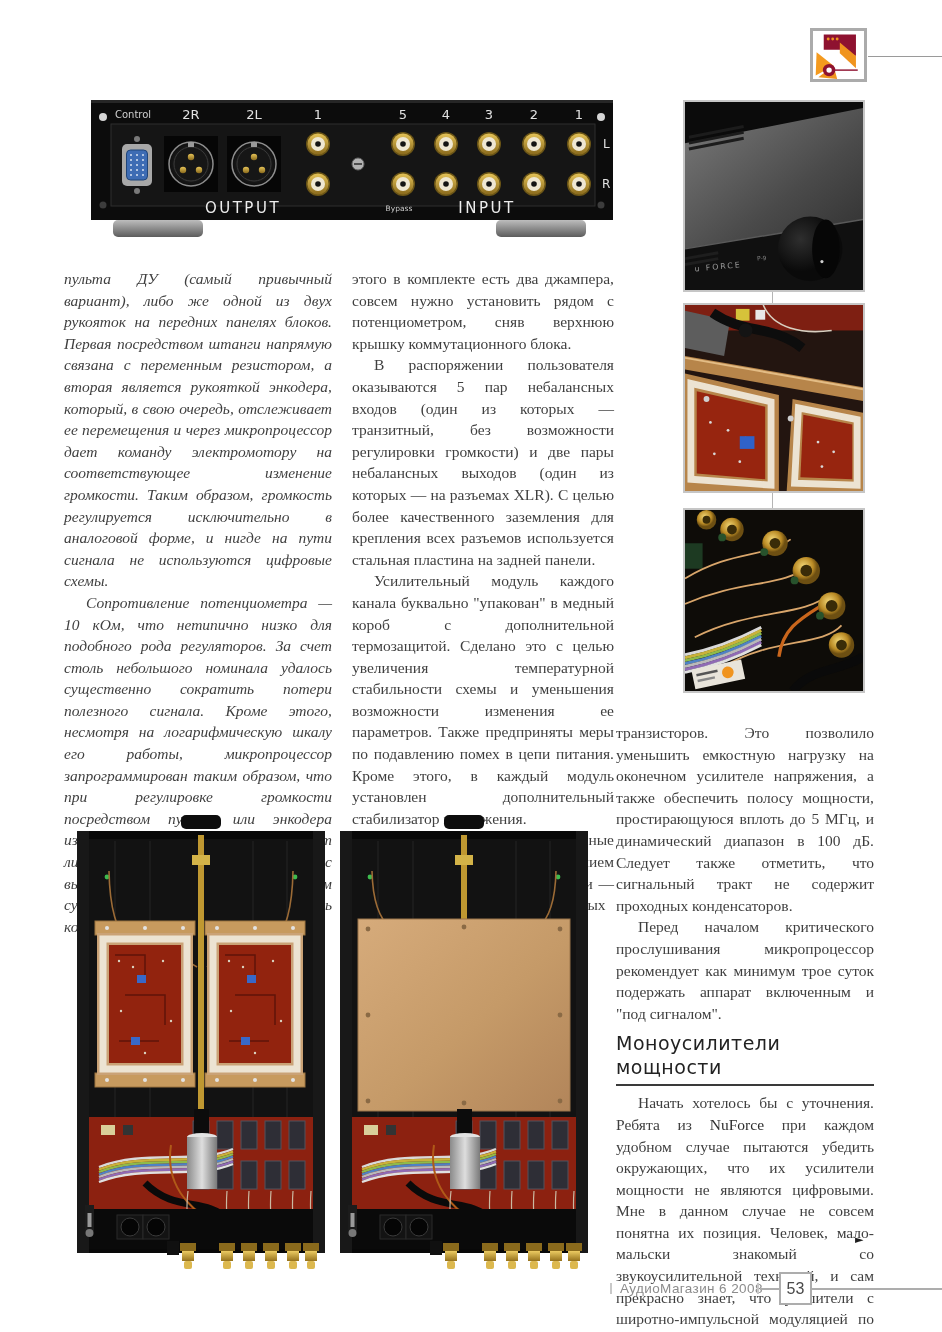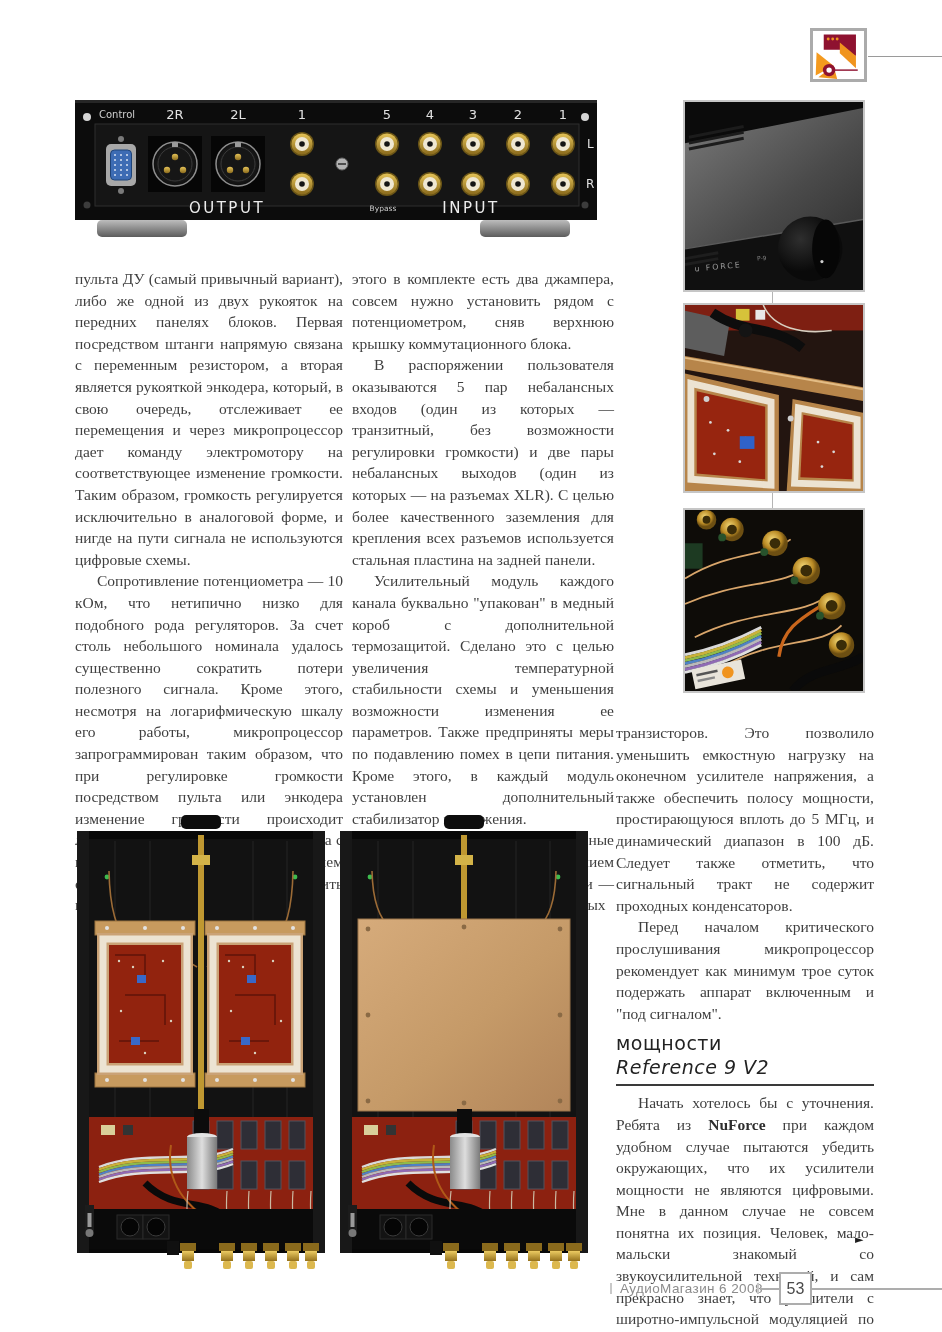--- a/index.html
+++ b/index.html
@@ -6,44 +6,44 @@
   .page{position:relative;width:942px;height:1332px;background:#ffffff;overflow:hidden;
         font-family:"Liberation Serif","DejaVu Serif",serif;}
   
   .logo{position:absolute;left:810px;top:28px;width:57px;height:54px;background:#fff;
         border:3px solid #ababab;box-sizing:border-box;}
   .logo svg{display:block;width:100%;height:100%;}
   .header-rule{position:absolute;left:868px;top:56px;width:74px;height:1px;background:#9a9a9a;}
   
   .photo{position:absolute;overflow:hidden;}
   .photo svg{display:block;width:100%;height:100%;}
-  .photo-rear{left:75px;top:100px;width:522px;height:140px;}
+  .photo-rear{left:91px;top:100px;width:522px;height:140px;}
   .rphoto{border:2px solid #c6c6c6;box-sizing:border-box;background:#111;}
   .rp1{left:683px;top:100px;width:182px;height:192px;}
   .rp2{left:683px;top:303px;width:182px;height:190px;}
   .rp3{left:683px;top:508px;width:182px;height:185px;}
   .vconn{position:absolute;width:1px;background:#b5b5b5;}
   .vc1{left:772px;top:292px;height:11px;}
   .vc2{left:772px;top:493px;height:15px;}
   .bphoto{width:252px;height:456px;top:815px;}
   .bp-left{left:75px;}
   .bp-right{left:338px;}
   
   .col{position:absolute;top:268px;color:#3f3f3f;font-size:15.5px;line-height:21.6px;
        text-align:justify;}
   .col p{margin:0;}
   .col p.ind{text-indent:22px;}
-  .col1{left:75px;width:268px;}
+  .col1{left:64px;width:268px;font-style:italic;}
   .col2{left:352px;width:262px;}
   .col3{left:616px;top:722px;width:258px;}
   .section-heading{font-family:"DejaVu Sans","Liberation Sans",sans-serif;font-size:19px;
        line-height:23.5px;color:#222;text-align:left;letter-spacing:0.5px;margin-top:8px;}
   .section-heading .it{font-style:italic;}
   .heading-rule{border:0;border-top:2px solid #3a3a3a;margin:5px 0 6px 0;}
-  .brand{font-weight:bold;color:#2e2e2e;margin-top:22px;}
+  .brand{font-weight:normal;color:#2e2e2e;margin-top:22px;}
   .cont-arrow{position:absolute;left:855px;top:1233px;font-size:11px;color:#1e1e1e;
        font-family:"DejaVu Sans",sans-serif;}
   
   .footer{position:absolute;left:0;top:1270px;width:942px;height:44px;}
   .f-bar{position:absolute;width:2px;height:11px;background:#c9c9c9;top:13px;}
   .f-bar1{left:610px;}
   .f-bar2{left:757px;}
   .f-text{position:absolute;left:620px;top:11px;font-family:"Liberation Sans","DejaVu Sans",sans-serif;
        font-size:13.5px;color:#8c8c8c;letter-spacing:0.4px;}
   .f-line-a{position:absolute;left:761px;top:18px;width:18px;height:2px;background:#adadad;}
@@ -391,22 +391,22 @@
     <p>этого в комплекте есть два джампера, совсем нужно установить рядом с потенциометром, сняв верхнюю крышку коммутационного блока.</p>
     <p class="ind">В распоряжении пользователя оказываются 5 пар небалансных входов (один из которых — транзитный, без возможности регулировки громкости) и две пары небалансных выходов (один из которых — на разъемах XLR). С целью более качественного заземления для крепления всех разъемов используется стальная пластина на задней панели.</p>
     <p class="ind">Усилительный модуль каждого канала буквально "упакован" в медный короб с дополнительной термозащитой. Сделано это с целью увеличения температурной стабильности схемы и уменьшения возможности изменения ее параметров. Также предприняты меры по подавлению помех в цепи питания. Кроме этого, в каждый модуль установлен дополнительный стабилизатор напряжения.</p>
     <p class="ind">Операционные усилительные каскады построены с использованием дискретных элементов, в частности — малошумящих полевых и биполярных</p>
   </div>
 
   <div class="col col3">
     <p>транзисторов. Это позволило уменьшить емкостную нагрузку на оконечном усилителе напряжения, а также обеспечить полосу мощности, простирающуюся вплоть до 5 МГц, и динамический диапазон в 100 дБ. Следует также отметить, что сигнальный тракт не содержит проходных конденсаторов.</p>
     <p class="ind">Перед началом критического прослушивания микропроцессор рекомендует как минимум трое суток подержать аппарат включенным и "под сигналом".</p>
     <div class="section-heading">
+      <div>Моноусилители</div>
       <div>мощности</div>
-      <div class="it">Reference 9 V2</div>
     </div>
     <hr class="heading-rule">
     <p class="ind"><span>Начать хотелось бы с уточнения. Ребята из </span><span class="brand">NuForce</span><span> при каждом удобном случае пытаются убедить окружающих, что их усилители мощности не являются цифровыми. Мне в данном случае не совсем понятна их позиция. Человек, мало-мальски знакомый со звукоусилительной техникой, и сам прекрасно знает, что усилители с широтно-импульсной модуляцией по сути своей есть аналоговые аппараты. Но обратимся же к фактам.</span></p>
   </div>
 
   <div class="cont-arrow">►</div>
 
   <div class="photo bphoto bp-left">
     <svg viewBox="0 0 252 456">
       <defs>

